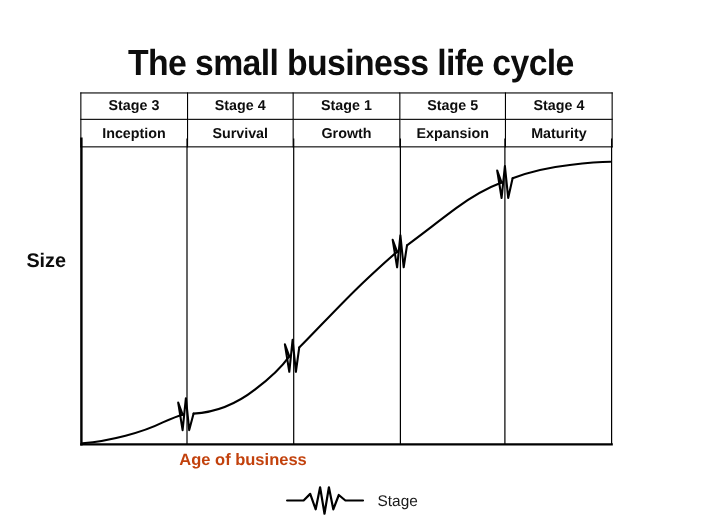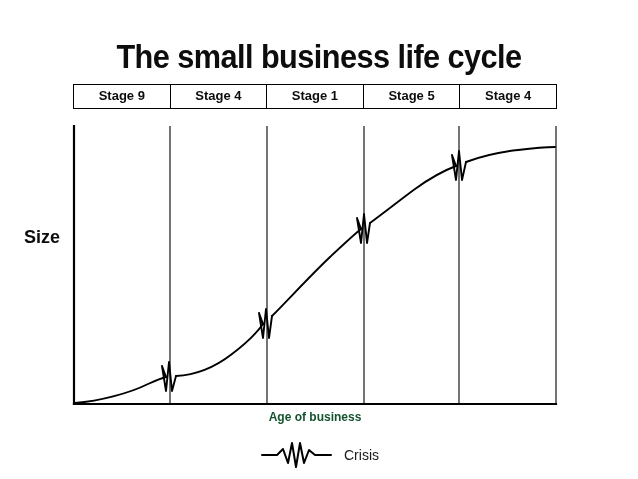--- a/index.html
+++ b/index.html
@@ -65,24 +65,23 @@
     text-align: center;
     font-size: 18px;
     font-weight: bold;
     color: #0d0d0d;
   }
   .x-axis-label {
     position: absolute;
     left: 163px;
     top: 410px;
     width: 304px;
-    text-align: center;
-    font-size: 12px;
+    font-size: 15px;
     font-weight: bold;
-    color: #14532d;
+    color: #c2410c;
   }
   .legend {
     position: absolute;
     left: 0;
     top: 440px;
     width: 638px;
     display: flex;
     justify-content: center;
     align-items: center;
     gap: 26px;
@@ -102,25 +101,32 @@
 </head>
 <body>
 
 <div id="figure">
 
   <div class="chart-title">The small business life cycle</div>
 
   <table class="stage-table">
     <tbody>
         <tr>
-      <td class="stage-num">Stage 9</td>
+      <td class="stage-num">Stage 3</td>
       <td class="stage-num">Stage 4</td>
       <td class="stage-num">Stage 1</td>
       <td class="stage-num">Stage 5</td>
       <td class="stage-num">Stage 4</td>
+    </tr>
+    <tr>
+      <td class="stage-name">Inception</td>
+      <td class="stage-name">Survival</td>
+      <td class="stage-name">Growth</td>
+      <td class="stage-name">Expansion</td>
+      <td class="stage-name">Maturity</td>
     </tr>
   </tbody>
     </table>
 
   <div class="y-axis-label">Size</div>
   <div class="x-axis-label">Age of business</div>
 
   <svg width="638" height="479" viewBox="0 0 638 479" style="position:absolute;left:0;top:0;pointer-events:none;">
 
     <g stroke="#000000" stroke-width="1.1" fill="none">
@@ -150,17 +156,17 @@
       <path d="M 361,229 L 357,218 L 361,243 L 364,214 L 367,243 L 370,223"></path>
       <path d="M 456,166 L 452,155 L 456,180 L 459,151 L 462,180 L 466,162"></path>
     </g>
   </svg>
 
   <div class="legend">
     <div class="legend-item">
       <svg class="legend-swatch" width="76" height="30" viewBox="0 0 76 30">
         <path d="M 3,15 L 18,15 L 24,9 L 29,23 L 33,3 L 37,27 L 41,3 L 45,23 L 50,10 L 56,15 L 72,15" fill="none" stroke="#000000" stroke-width="2" stroke-linecap="round" stroke-linejoin="round"></path>
       </svg>
-      <span class="legend-label">Crisis</span>
+      <span class="legend-label">Stage</span>
     </div>
   </div>
 
 </div>
 
 </body></html>

